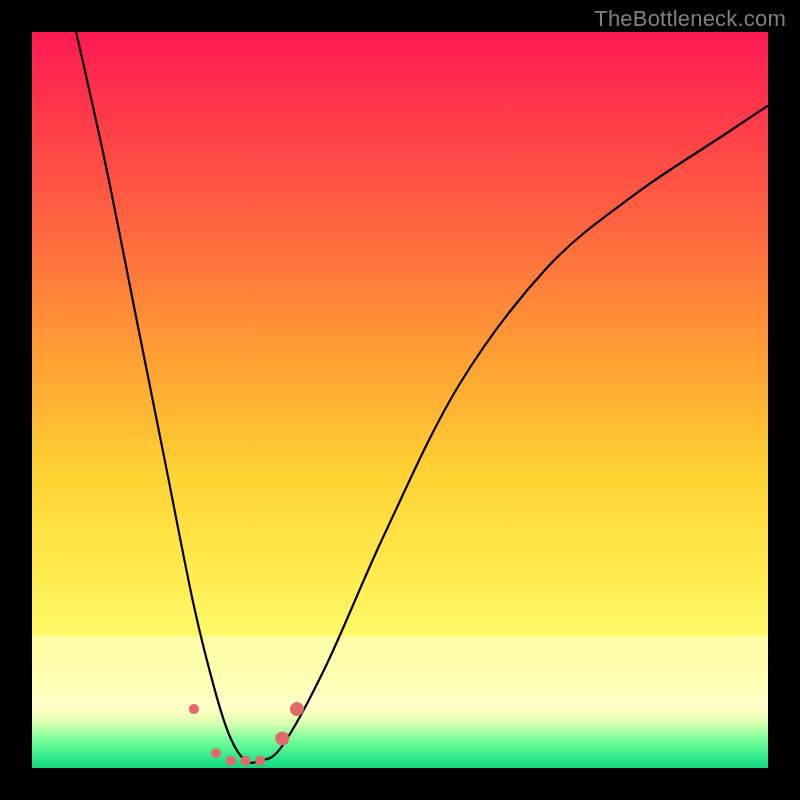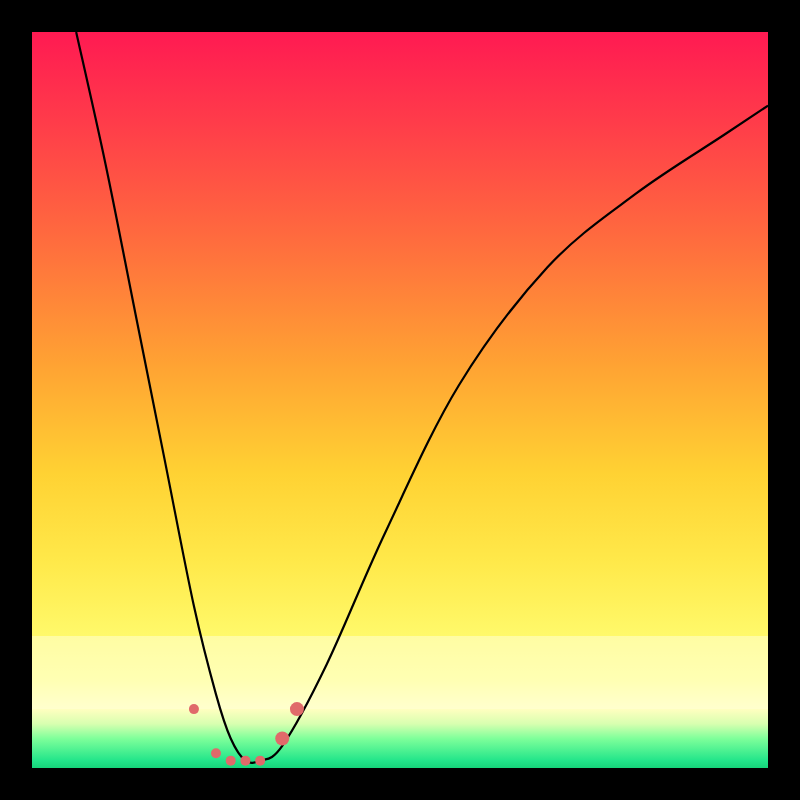--- a/index.html
+++ b/index.html
@@ -63,20 +63,21 @@
     position: absolute;
     top: 0;
     left: 0;
     pointer-events: none;
   }
 </style>
 </head>
 <body>
 
 <div class="frame">
+  <div class="watermark">TheBottleneck.com</div>
   <div class="plot-area">
     <div class="pale-band"></div>
     <svg class="curve" width="736" height="736" viewBox="0 0 736 736">
       <g id="curve-group">
           <path d="M 44.16 0 C 49.06666666666666 22.080000000000002, 63.786666666666676 85.86666666666667, 73.60000000000001 132.48000000000002 C 83.41333333333334 179.09333333333336, 93.22666666666667 230.61333333333334, 103.04 279.68 C 112.85333333333334 328.74666666666667, 122.66666666666666 377.81333333333333, 132.48 426.88 C 142.29333333333332 475.94666666666666, 153.33333333333331 534.8266666666667, 161.92 574.08 C 170.50666666666666 613.3333333333334, 177.86666666666667 640.3199999999999, 184 662.4 C 190.13333333333333 684.48, 193.81333333333336 695.52, 198.72000000000003 706.56 C 203.6266666666667 717.5999999999999, 208.53333333333333 724.96, 213.44 728.64 C 218.34666666666666 732.3199999999999, 222.02666666666667 731.0933333333334, 228.16 728.64 C 234.29333333333332 726.1866666666666, 239.2 729.8666666666666, 250.24 713.92 C 261.28000000000003 697.9733333333334, 277.2266666666667 668.5333333333333, 294.40000000000003 632.96 C 311.5733333333334 597.3866666666668, 331.2 547.0933333333334, 353.28 500.48 C 375.35999999999996 453.8666666666667, 399.8933333333333 397.44, 426.88 353.28 C 453.8666666666667 309.11999999999995, 485.75999999999993 267.4133333333333, 515.1999999999999 235.51999999999998 C 544.6399999999999 203.62666666666664, 574.0799999999999 183.99999999999997, 603.52 161.91999999999996 C 632.96 139.83999999999995, 669.7599999999999 117.75999999999995, 691.8399999999999 103.03999999999996 C 713.92 88.31999999999998, 728.64 78.50666666666667, 736 73.60000000000002" stroke="#000" stroke-width="2.2" fill="none"></path>
         </g>
       <g id="marker-group">
           <circle cx="161.92" cy="677.12" r="5" fill="#e06a6a"></circle>
           <circle cx="184" cy="721.28" r="5" fill="#e06a6a"></circle>
           <circle cx="198.72000000000003" cy="728.64" r="5" fill="#e06a6a"></circle>

